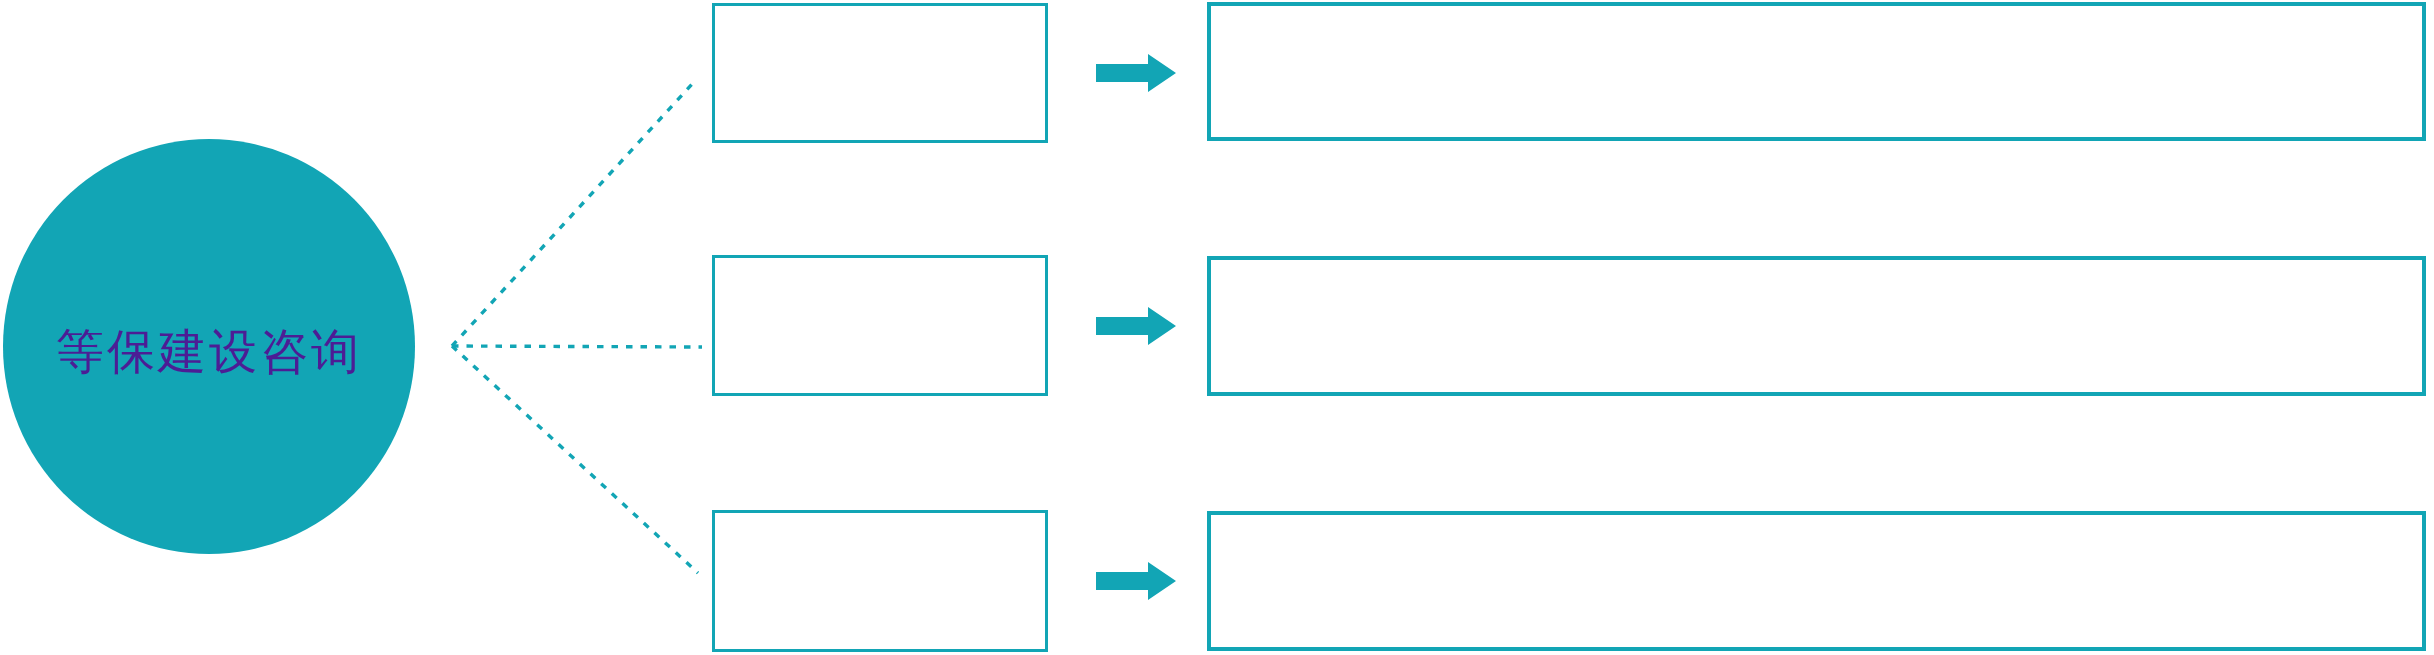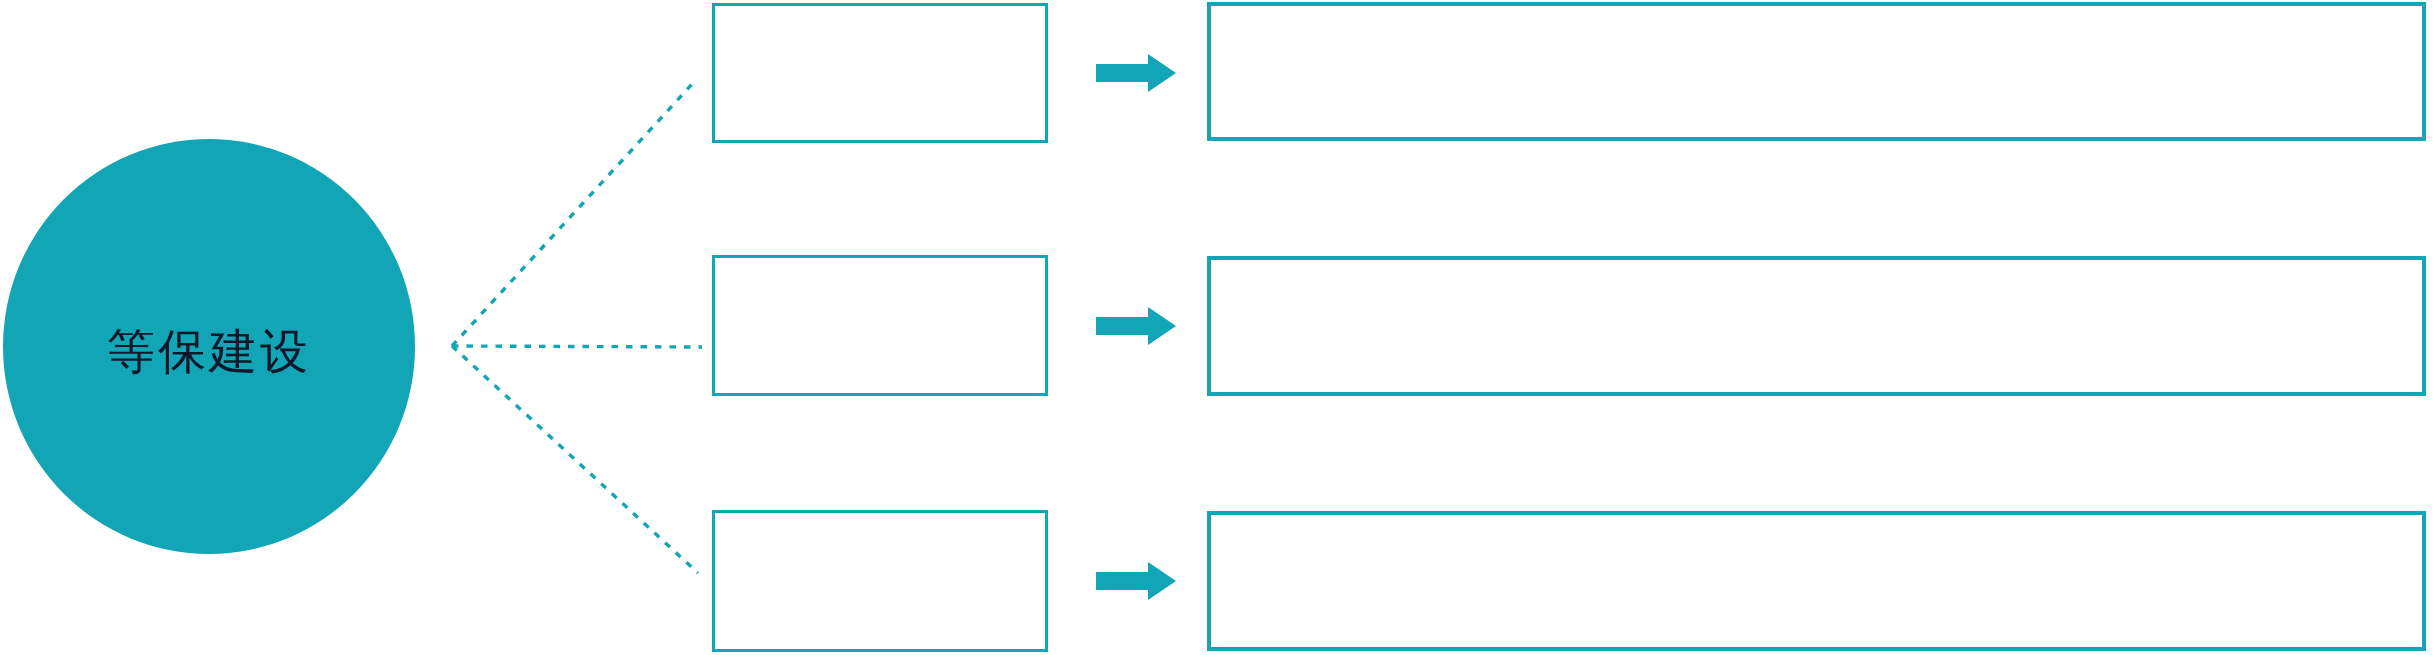--- a/index.html
+++ b/index.html
@@ -17,21 +17,21 @@
   }
   
   .hub-circle {
     position: absolute;
     left: 3px;
     top: 139px;
     width: 412px;
     height: 415px;
     border-radius: 50%;
     background: #12a5b5;
-    color: #0f172a;
+    color: #4c1d95;
     display: flex;
     flex-direction: row;
     align-items: center;
     justify-content: center;
     text-align: center;
     font-size: 48px;
     font-weight: 300;
     letter-spacing: 3px;
     line-height: 76px;
     padding-top: 10px;
@@ -75,20 +75,21 @@
 <div id="stage">
 
   <svg class="overlay" viewBox="0 0 2434 655" xmlns="http://www.w3.org/2000/svg" aria-hidden="true">
     <polyline points="452,346 694,82" fill="none" stroke="#12a5b5" stroke-width="3.4" stroke-dasharray="6.5 8" stroke-linecap="butt"></polyline>
     <polyline points="452,346 702,347" fill="none" stroke="#12a5b5" stroke-width="3.4" stroke-dasharray="6.5 8" stroke-linecap="butt"></polyline>
     <polyline points="452,346 698,573" fill="none" stroke="#12a5b5" stroke-width="3.4" stroke-dasharray="6.5 8" stroke-linecap="butt"></polyline>
   </svg>
 
   <div class="hub-circle">
     <span>等保建设</span>
+    <span>咨询</span>
   </div>
 
   <div class="small-box" style="top:3px;height:140px;"></div>
   <svg class="arrow" style="top:53px;" viewBox="0 0 80 40" xmlns="http://www.w3.org/2000/svg">
     <polygon points="0,11 52,11 52,1 80,20 52,39 52,29 0,29" fill="#12a5b5"></polygon>
   </svg>
   <div class="big-box" style="top:2px;height:139px;"></div>
 
   <div class="small-box" style="top:255px;height:141px;"></div>
   <svg class="arrow" style="top:306px;" viewBox="0 0 80 40" xmlns="http://www.w3.org/2000/svg">

